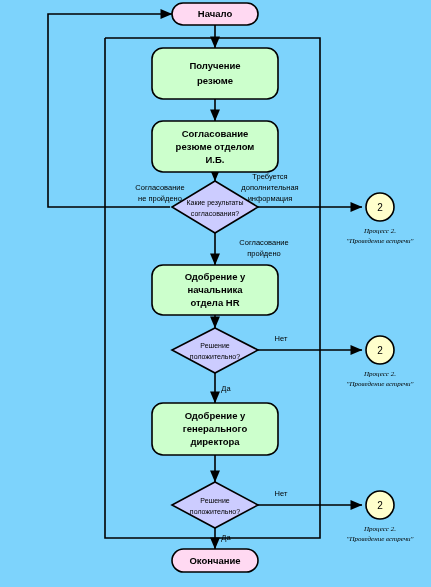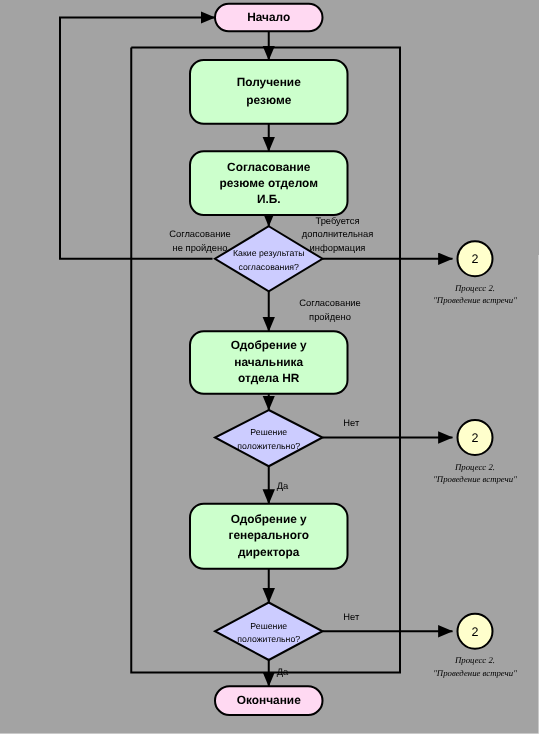--- a/index.html
+++ b/index.html
@@ -7,21 +7,21 @@
     padding: 0;
     background: #ffffff;
   }
   body {
     font-family: "Liberation Sans", sans-serif;
   }
   #canvas {
     position: relative;
     width: 431px;
     height: 587px;
-    background: #a3a3a3;
+    background: #7dd3fc;
     overflow: hidden;
   }
   svg.diagram {
     position: absolute;
     left: 0;
     top: 0;
     width: 431px;
     height: 587px;
   }
   .shape-text {

